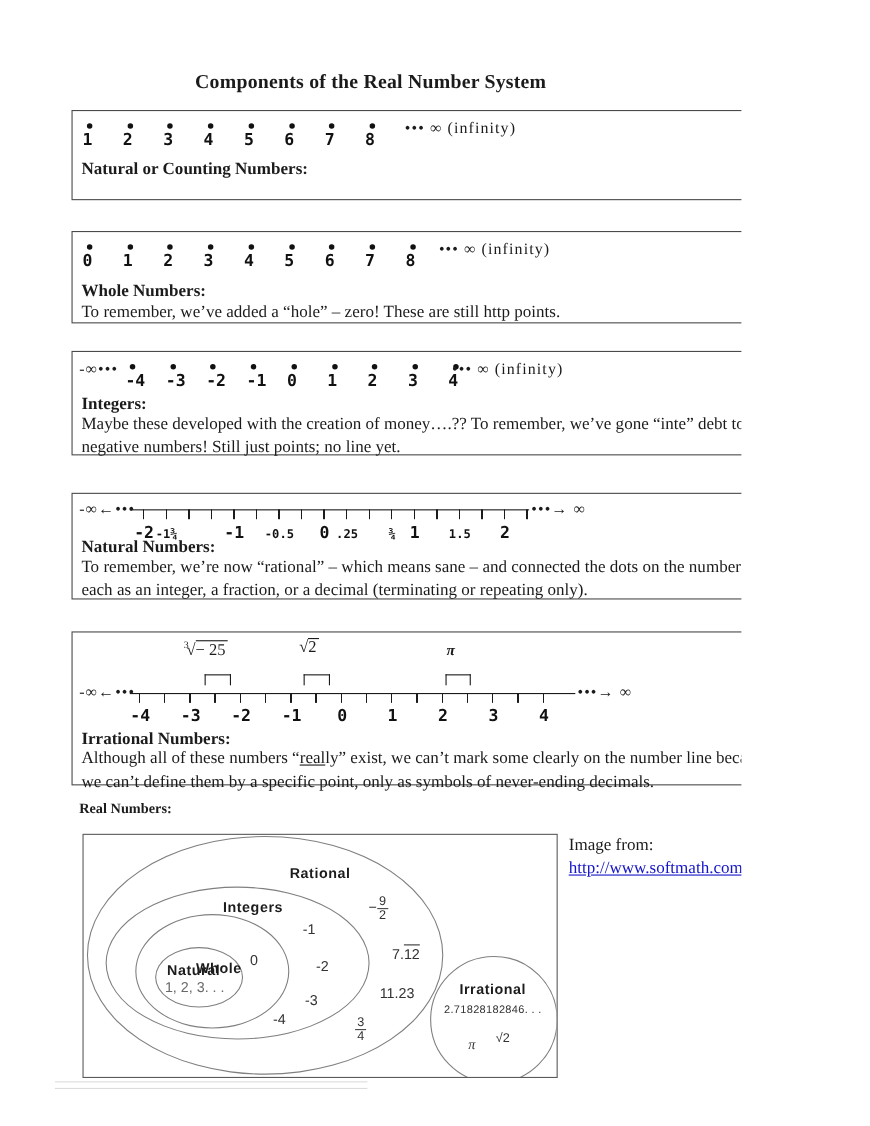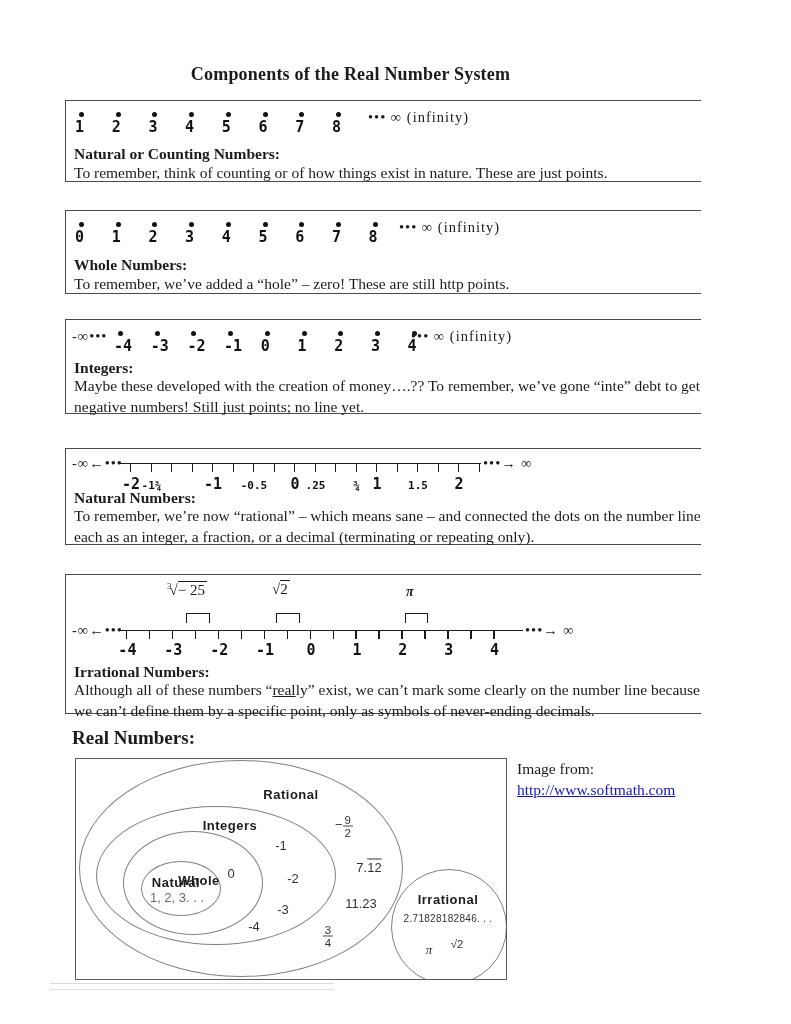--- a/index.html
+++ b/index.html
@@ -1,17 +1,17 @@
 <!DOCTYPE html>
 <html><head>
 <meta charset="utf-8">
 <style>
   html,body{margin:0;padding:0;background:#fff;}
   .page{position:relative;width:674px;height:1024px;background:#ffffff;overflow:hidden;
-        font-family:"Liberation Serif", serif;color:#1b1b1b;padding-left:27px;}
+        font-family:"Liberation Serif", serif;color:#1b1b1b;}
   .title{position:absolute;top:64px;left:0;width:100%;text-align:center;
          font-size:18px;font-weight:bold;letter-spacing:.2px;}
   .nbox{position:absolute;left:65px;width:656px;border:1px solid #4a4a4a;background:#fff;}
   #box-natural{top:100px;height:80px;}
   #box-whole{top:210px;height:82px;}
   #box-integers{top:319px;height:93px;}
   #box-rational{top:448px;height:95px;}
   #box-irrational{top:574px;height:138px;}
   .pts-row{position:absolute;left:0;top:0;width:100%;height:40px;}
   .pt-col{position:absolute;top:0;width:22px;text-align:left;}
@@ -26,21 +26,21 @@
          background:repeating-linear-gradient(to right,#1b1b1b 0,#1b1b1b 1.3px,transparent 1.3px,transparent var(--period));}
   .axis-labels{position:absolute;left:0;width:100%;height:22px;}
   .axis-label{position:absolute;top:4px;transform:translateX(-50%);
               font-family:"DejaVu Sans Mono", monospace;font-weight:bold;font-size:11px;color:#111;white-space:nowrap;}
   .axis-label.emph{top:0;font-size:15px;}
   .bracket{position:absolute;height:9px;border:1.6px solid #1b1b1b;border-bottom:none;}
   .expr{position:absolute;font-size:15px;white-space:nowrap;}
   .expr sup{font-size:9px;margin-right:-2px;vertical-align:6px;}
   .vinc{border-top:1.2px solid #1b1b1b;padding:0 2px 0 0;}
   .pi{font-style:italic;font-weight:bold;font-size:14px;}
-  .real-heading{position:absolute;left:72px;top:727px;font-weight:bold;font-size:19px;}
+  .real-heading{position:absolute;left:72px;top:727px;font-weight:bold;font-size:13px;}
   .venn{position:absolute;left:75px;top:758px;width:430px;height:220px;border:1px solid #5a5a5a;
         overflow:hidden;font-family:"Liberation Sans", sans-serif;}
   .ellipse{position:absolute;border:1px solid #808080;border-radius:50%;}
   .vlabel{position:absolute;transform:translate(-50%,-50%);font-weight:bold;font-size:13px;
           letter-spacing:.5px;color:#1c1c1c;white-space:nowrap;}
   .vitem{position:absolute;transform:translate(-50%,-50%);font-size:13px;color:#333;white-space:nowrap;}
   .vitem.gray{color:#6a6a6a;}
   .vfrac{display:inline-block;vertical-align:middle;text-align:center;font-size:11.5px;line-height:12px;}
   .vfrac .num{display:block;border-bottom:1px solid #444;padding:0 2px;}
   .overline{text-decoration:overline;}
@@ -86,21 +86,20 @@
           <span class="pt-dot"></span>
           <span class="pt-num">7</span>
         </div>
         <div class="pt-col" style="left: 265.9px;">
           <span class="pt-dot"></span>
           <span class="pt-num">8</span>
         </div>
       </div>
     <span class="inf-text" style="left:302px;top:8px;">••• ∞ (infinity)</span>
     <div class="box-heading" style="top:44px;">Natural or Counting Numbers:</div>
-    <div class="box-desc" style="top:61px;">To remember, think of counting or of how things exist in nature.  These are just points.</div>
   </div>
 
   <div class="nbox" id="box-whole">
     <div class="pts-row">
         <div class="pt-col" style="left: 9px;">
           <span class="pt-dot"></span>
           <span class="pt-num">0</span>
         </div>
         <div class="pt-col" style="left: 45.7px;">
           <span class="pt-dot"></span>

